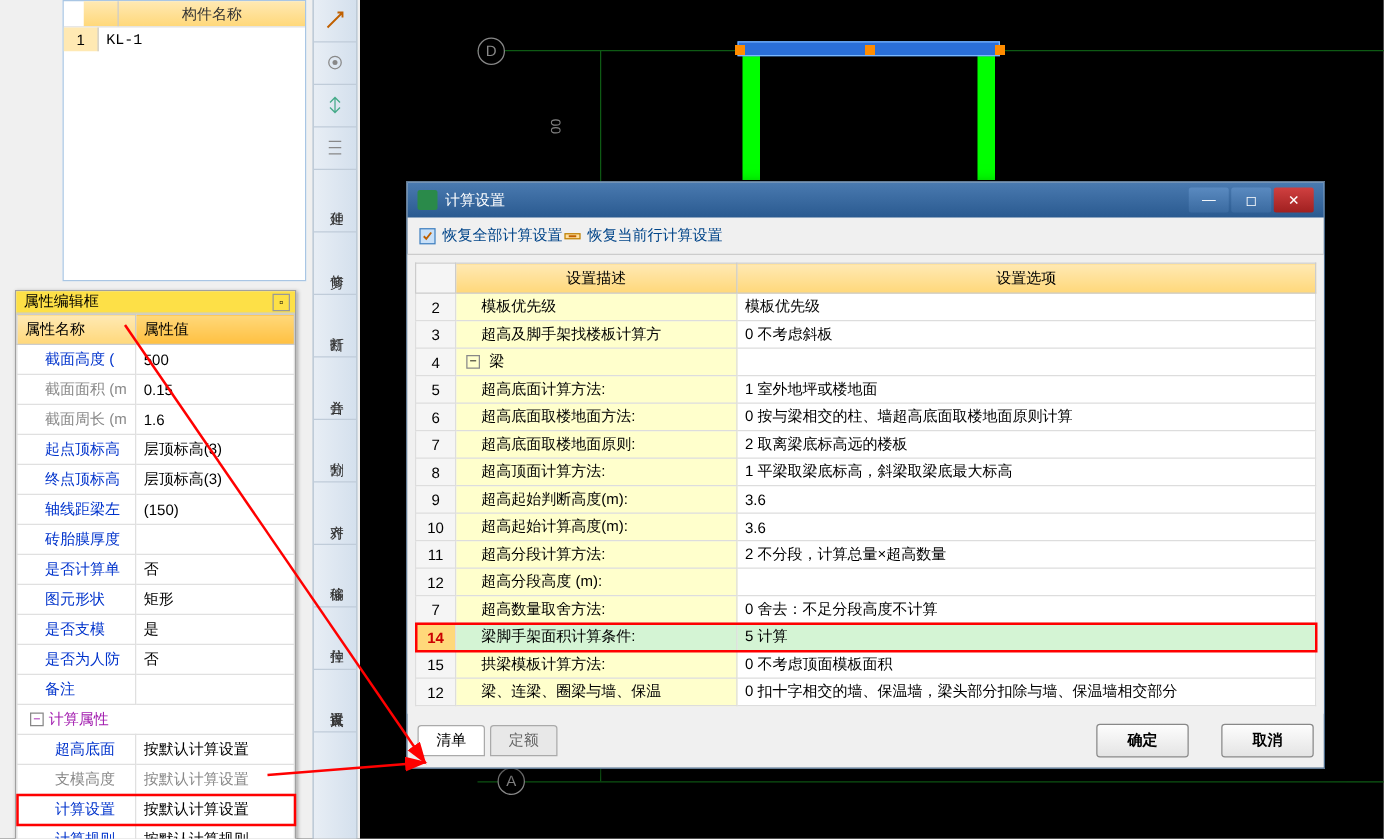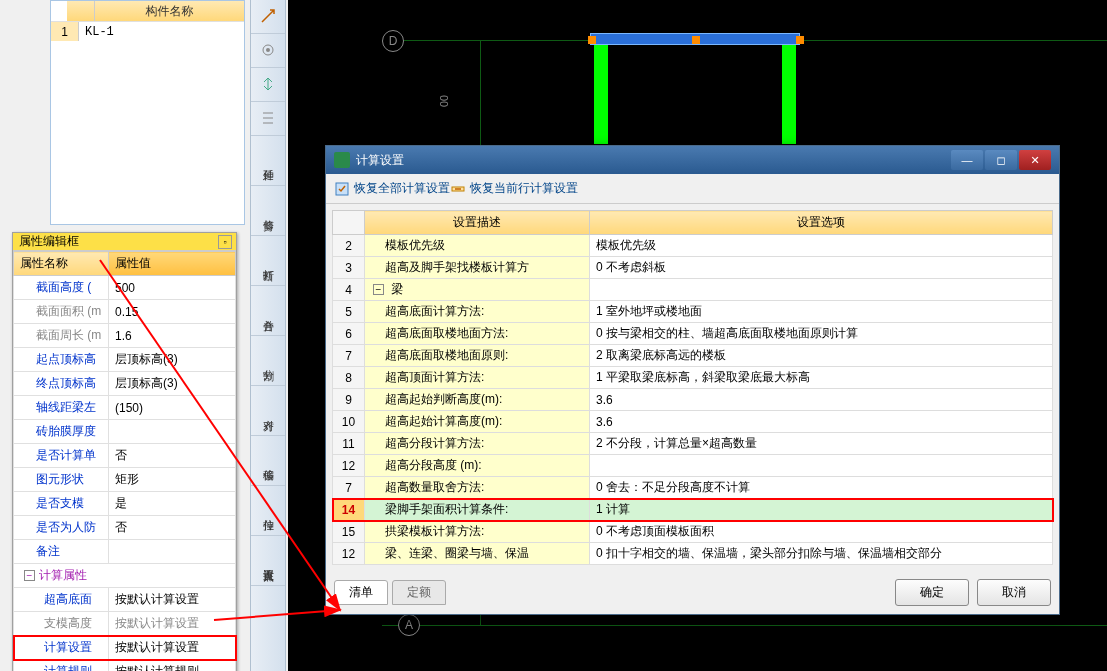--- a/index.html
+++ b/index.html
@@ -63,21 +63,21 @@
 .settings-table .desc-col.group { padding-left: 8px; font-weight: normal; }
 .settings-table .opt-col { }
 .settings-table tr.sel .row-num { background: #ffd87a; color: #c00; font-weight: bold; }
 .settings-table tr.sel td { background: #d4f4d4; }
 .settings-table tr.hl { outline: 2px solid #ff0000; outline-offset: -1px; }
 
 .dlg-footer { padding: 8px; display: flex; align-items: center; }
 .footer-tabs { display: flex; gap: 4px; align-items: center; }
 .ftab { padding: 3px 14px; background: #fff; border: 1px solid #aaa; border-radius: 3px 3px 0 0; }
 .ftab.inactive { background: #e8e8e8; color: #666; }
-.footer-btns { margin-left: auto; display: flex; gap: 8px; }
+.footer-btns { margin-left: auto; display: flex; gap: 26px; font-weight: bold; }
 .btn { padding: 4px 24px; border: 1px solid #888; background: linear-gradient(#fdfdfd, #e4e4e4); border-radius: 3px; cursor: pointer; }
 
 
 .arrow-svg { position: absolute; left: 0; top: 0; width: 1107px; height: 671px; pointer-events: none; z-index: 100; }
 </style>
 </head>
 <body>
 
 <div class="canvas-area">
   <div class="axis-line" style="left:94px; top:40px; width:820px; height:1px;"></div>
@@ -321,21 +321,21 @@
             <td class="opt-col"></td>
           </tr>
           <tr class="">
             <td class="row-num">7</td>
             <td class="desc-col">超高数量取舍方法:</td>
             <td class="opt-col">0 舍去：不足分段高度不计算</td>
           </tr>
           <tr class="sel hl">
             <td class="row-num">14</td>
             <td class="desc-col">梁脚手架面积计算条件:</td>
-            <td class="opt-col">1 计算</td>
+            <td class="opt-col">5 计算</td>
           </tr>
           <tr class="">
             <td class="row-num">15</td>
             <td class="desc-col">拱梁模板计算方法:</td>
             <td class="opt-col">0 不考虑顶面模板面积</td>
           </tr>
           <tr class="">
             <td class="row-num">12</td>
             <td class="desc-col">梁、连梁、圈梁与墙、保温</td>
             <td class="opt-col">0 扣十字相交的墙、保温墙，梁头部分扣除与墙、保温墙相交部分</td>

